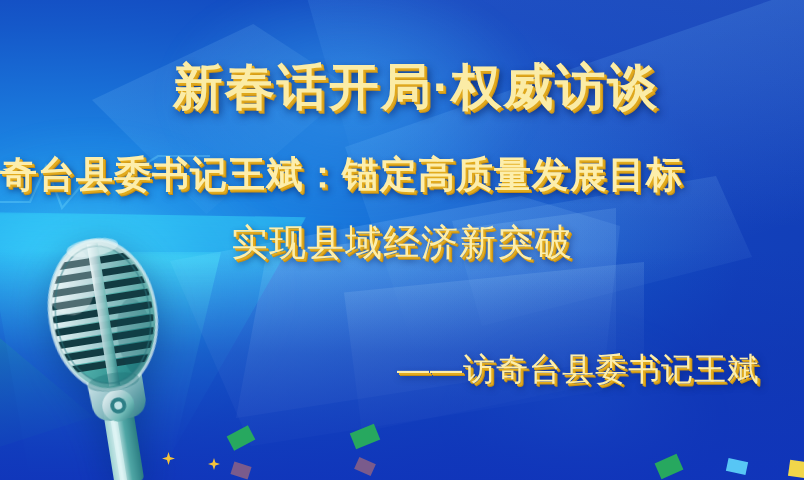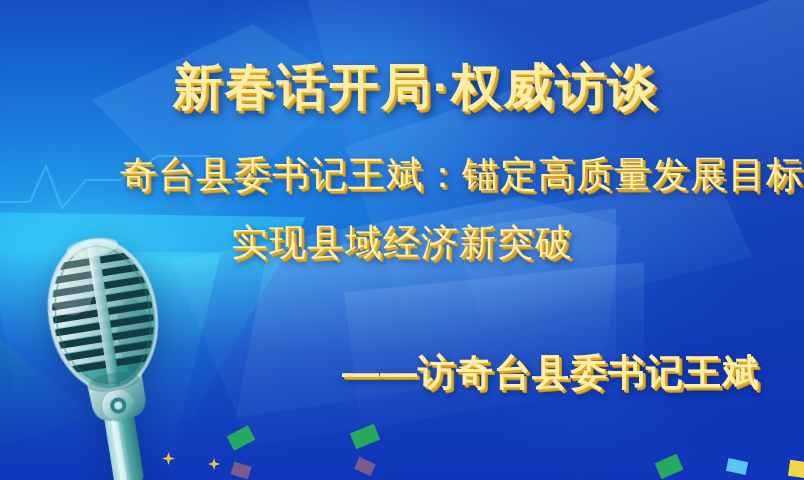--- a/index.html
+++ b/index.html
@@ -133,24 +133,24 @@
     font-weight:bold;
     letter-spacing:2px;
     color:#fbeca6;
     text-shadow:
       2px 2px 0 #e0a81c,
       3px 3px 0 #c9911a,
       4px 5px 8px rgba(4,28,96,.85);
     padding-left:28px;
   }
   .sub1{
-    position:absolute;left:0;right:0;top:150px;
-    text-align:right;
+    position:absolute;left:0;right:16px;top:150px;
+    text-align:left;
     font-size:37px;
-    font-weight:normal;
+    font-weight:bold;
     letter-spacing:1px;
     color:#fdeeab;
     text-shadow:
       2px 2px 0 #e2ab1d,
       3px 3px 0 #c48d16,
       3px 4px 7px rgba(4,28,96,.8);
   }
   .sub2{
     position:absolute;left:0;right:0;top:218px;
     text-align:center;
@@ -158,22 +158,22 @@
     font-weight:normal;
     letter-spacing:1px;
     color:#fdeeab;
     text-shadow:
       2px 2px 0 #e2ab1d,
       3px 3px 0 #c48d16,
       3px 4px 7px rgba(4,28,96,.8);
   }
   .attribution{
     position:absolute;right:44px;top:348px;
-    font-size:37px;
-    font-weight:bold;
+    font-size:32px;
+    font-weight:normal;
     letter-spacing:1px;
     color:#fdeeab;
     text-shadow:
       2px 2px 0 #e2ab1d,
       3px 3px 0 #c48d16,
       3px 4px 7px rgba(4,28,96,.8);
   }
 </style>
 </head>
 <body>

